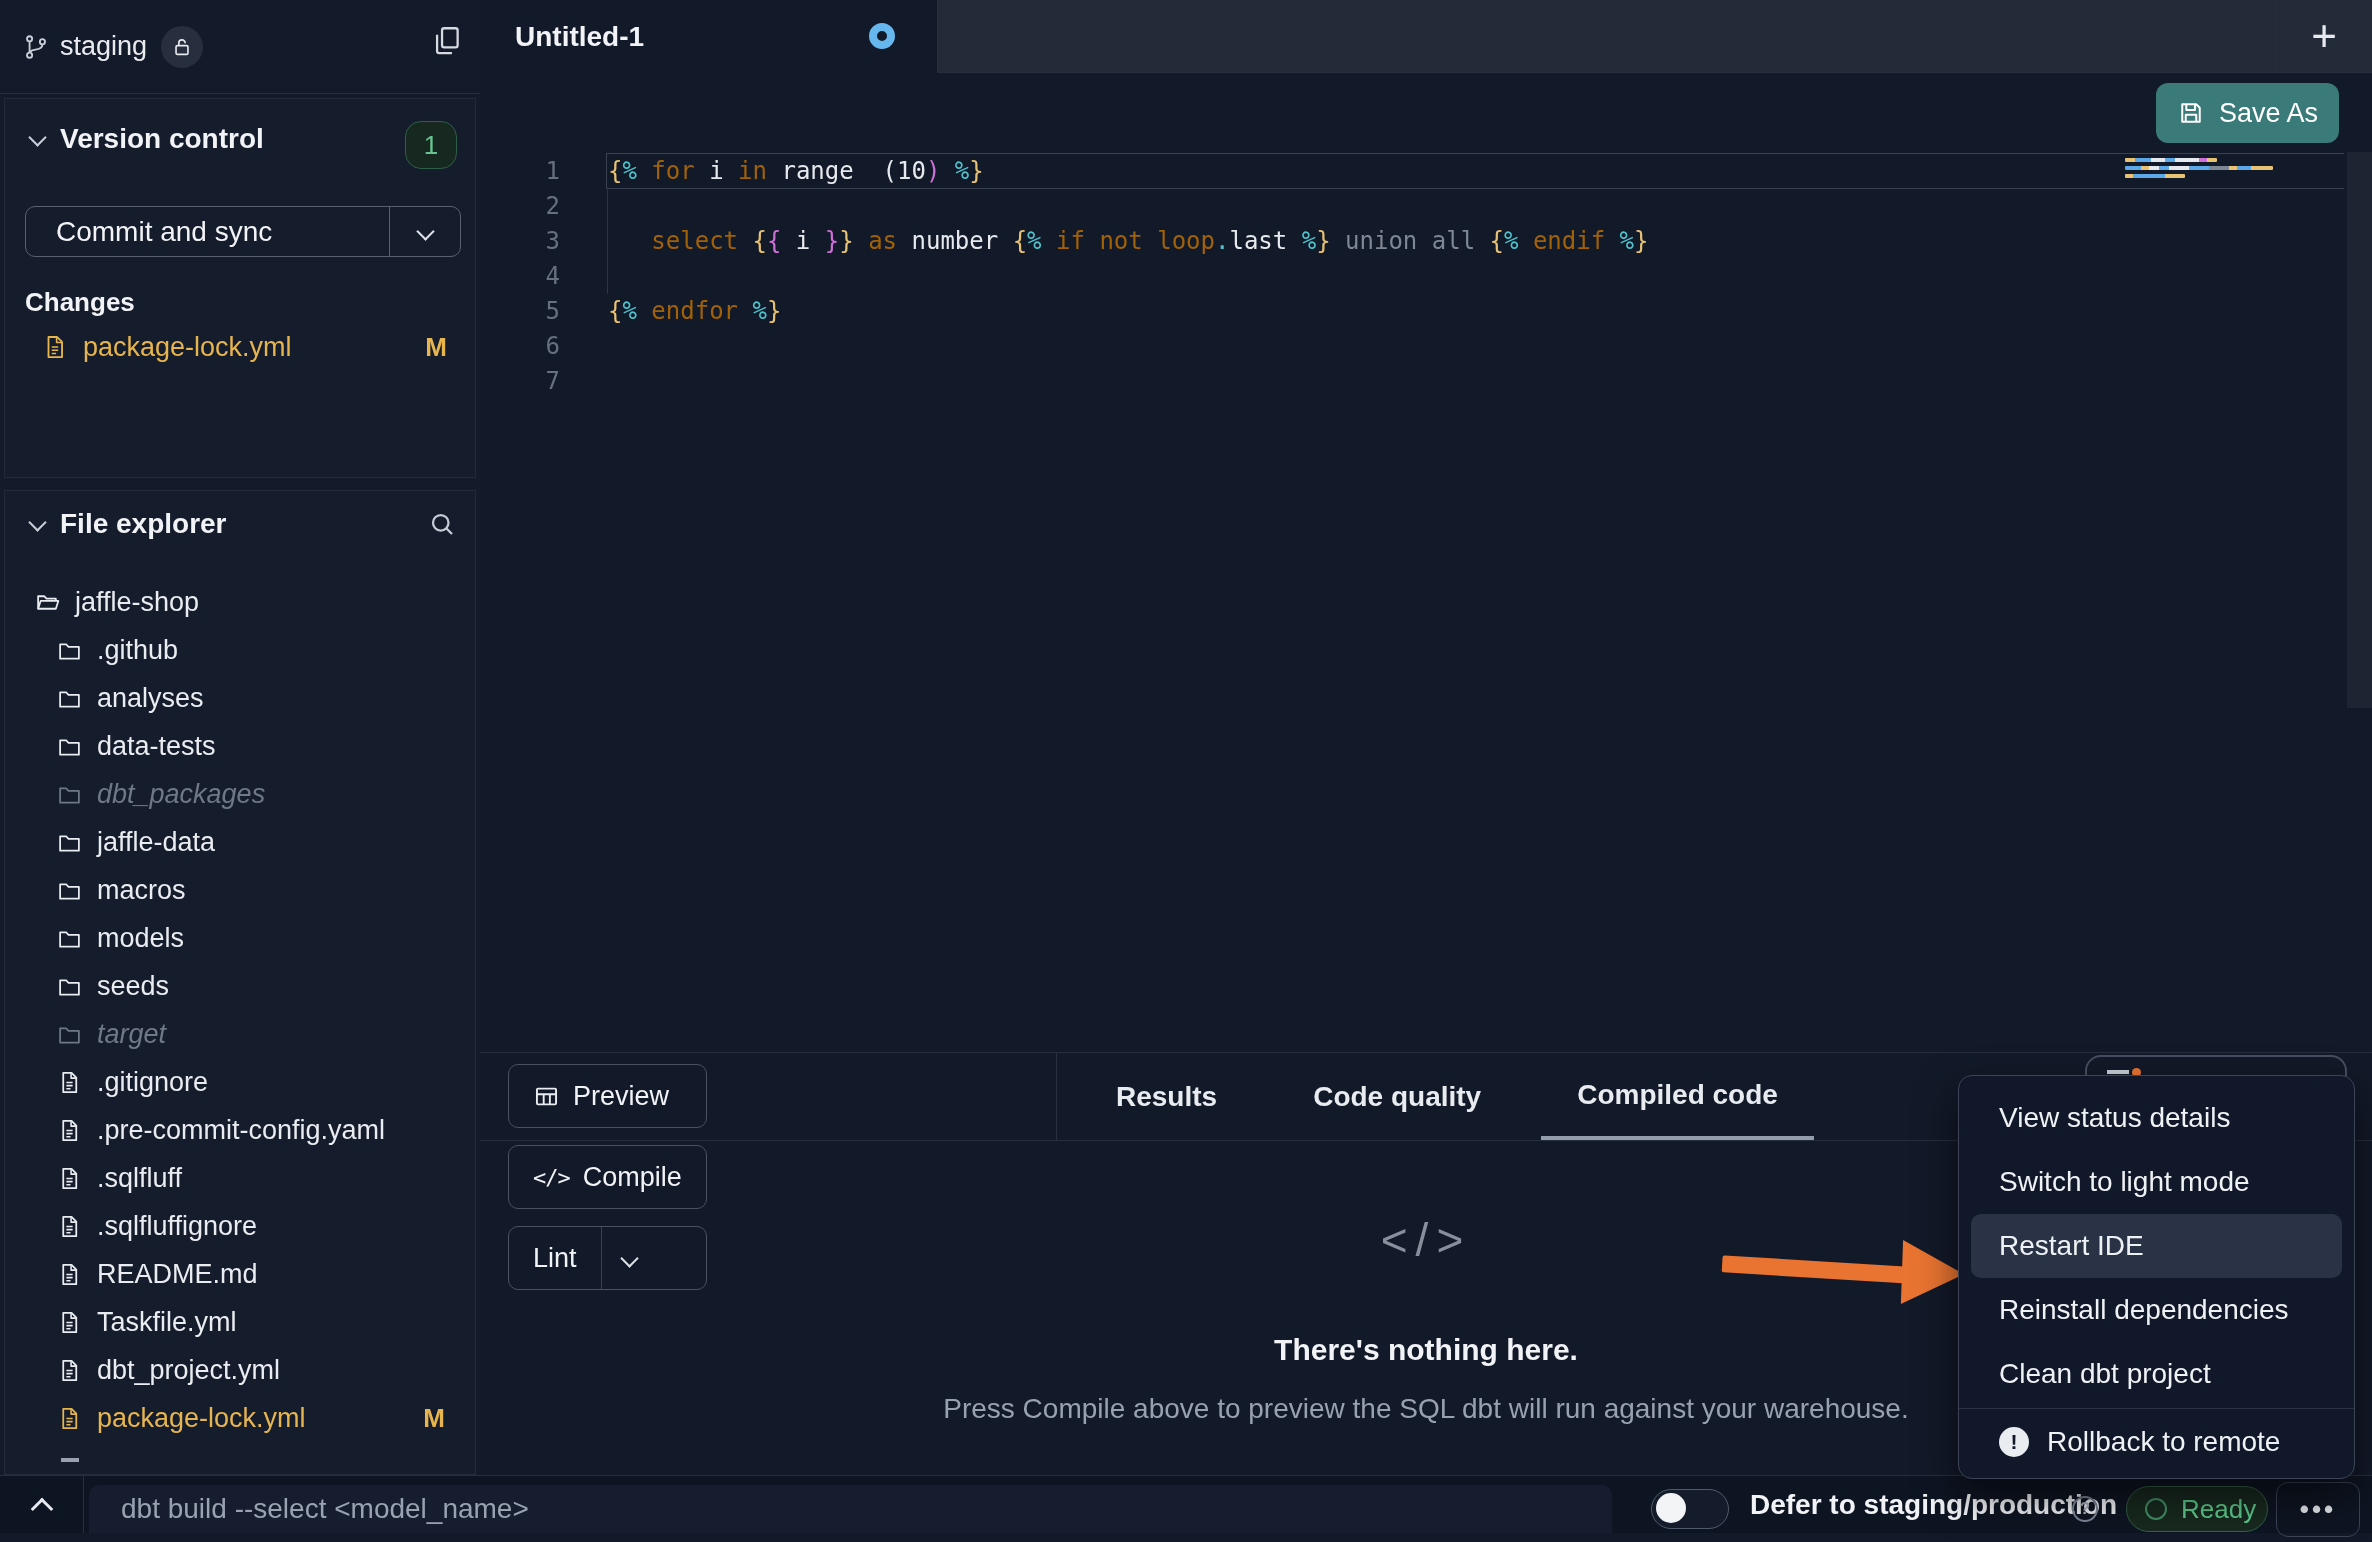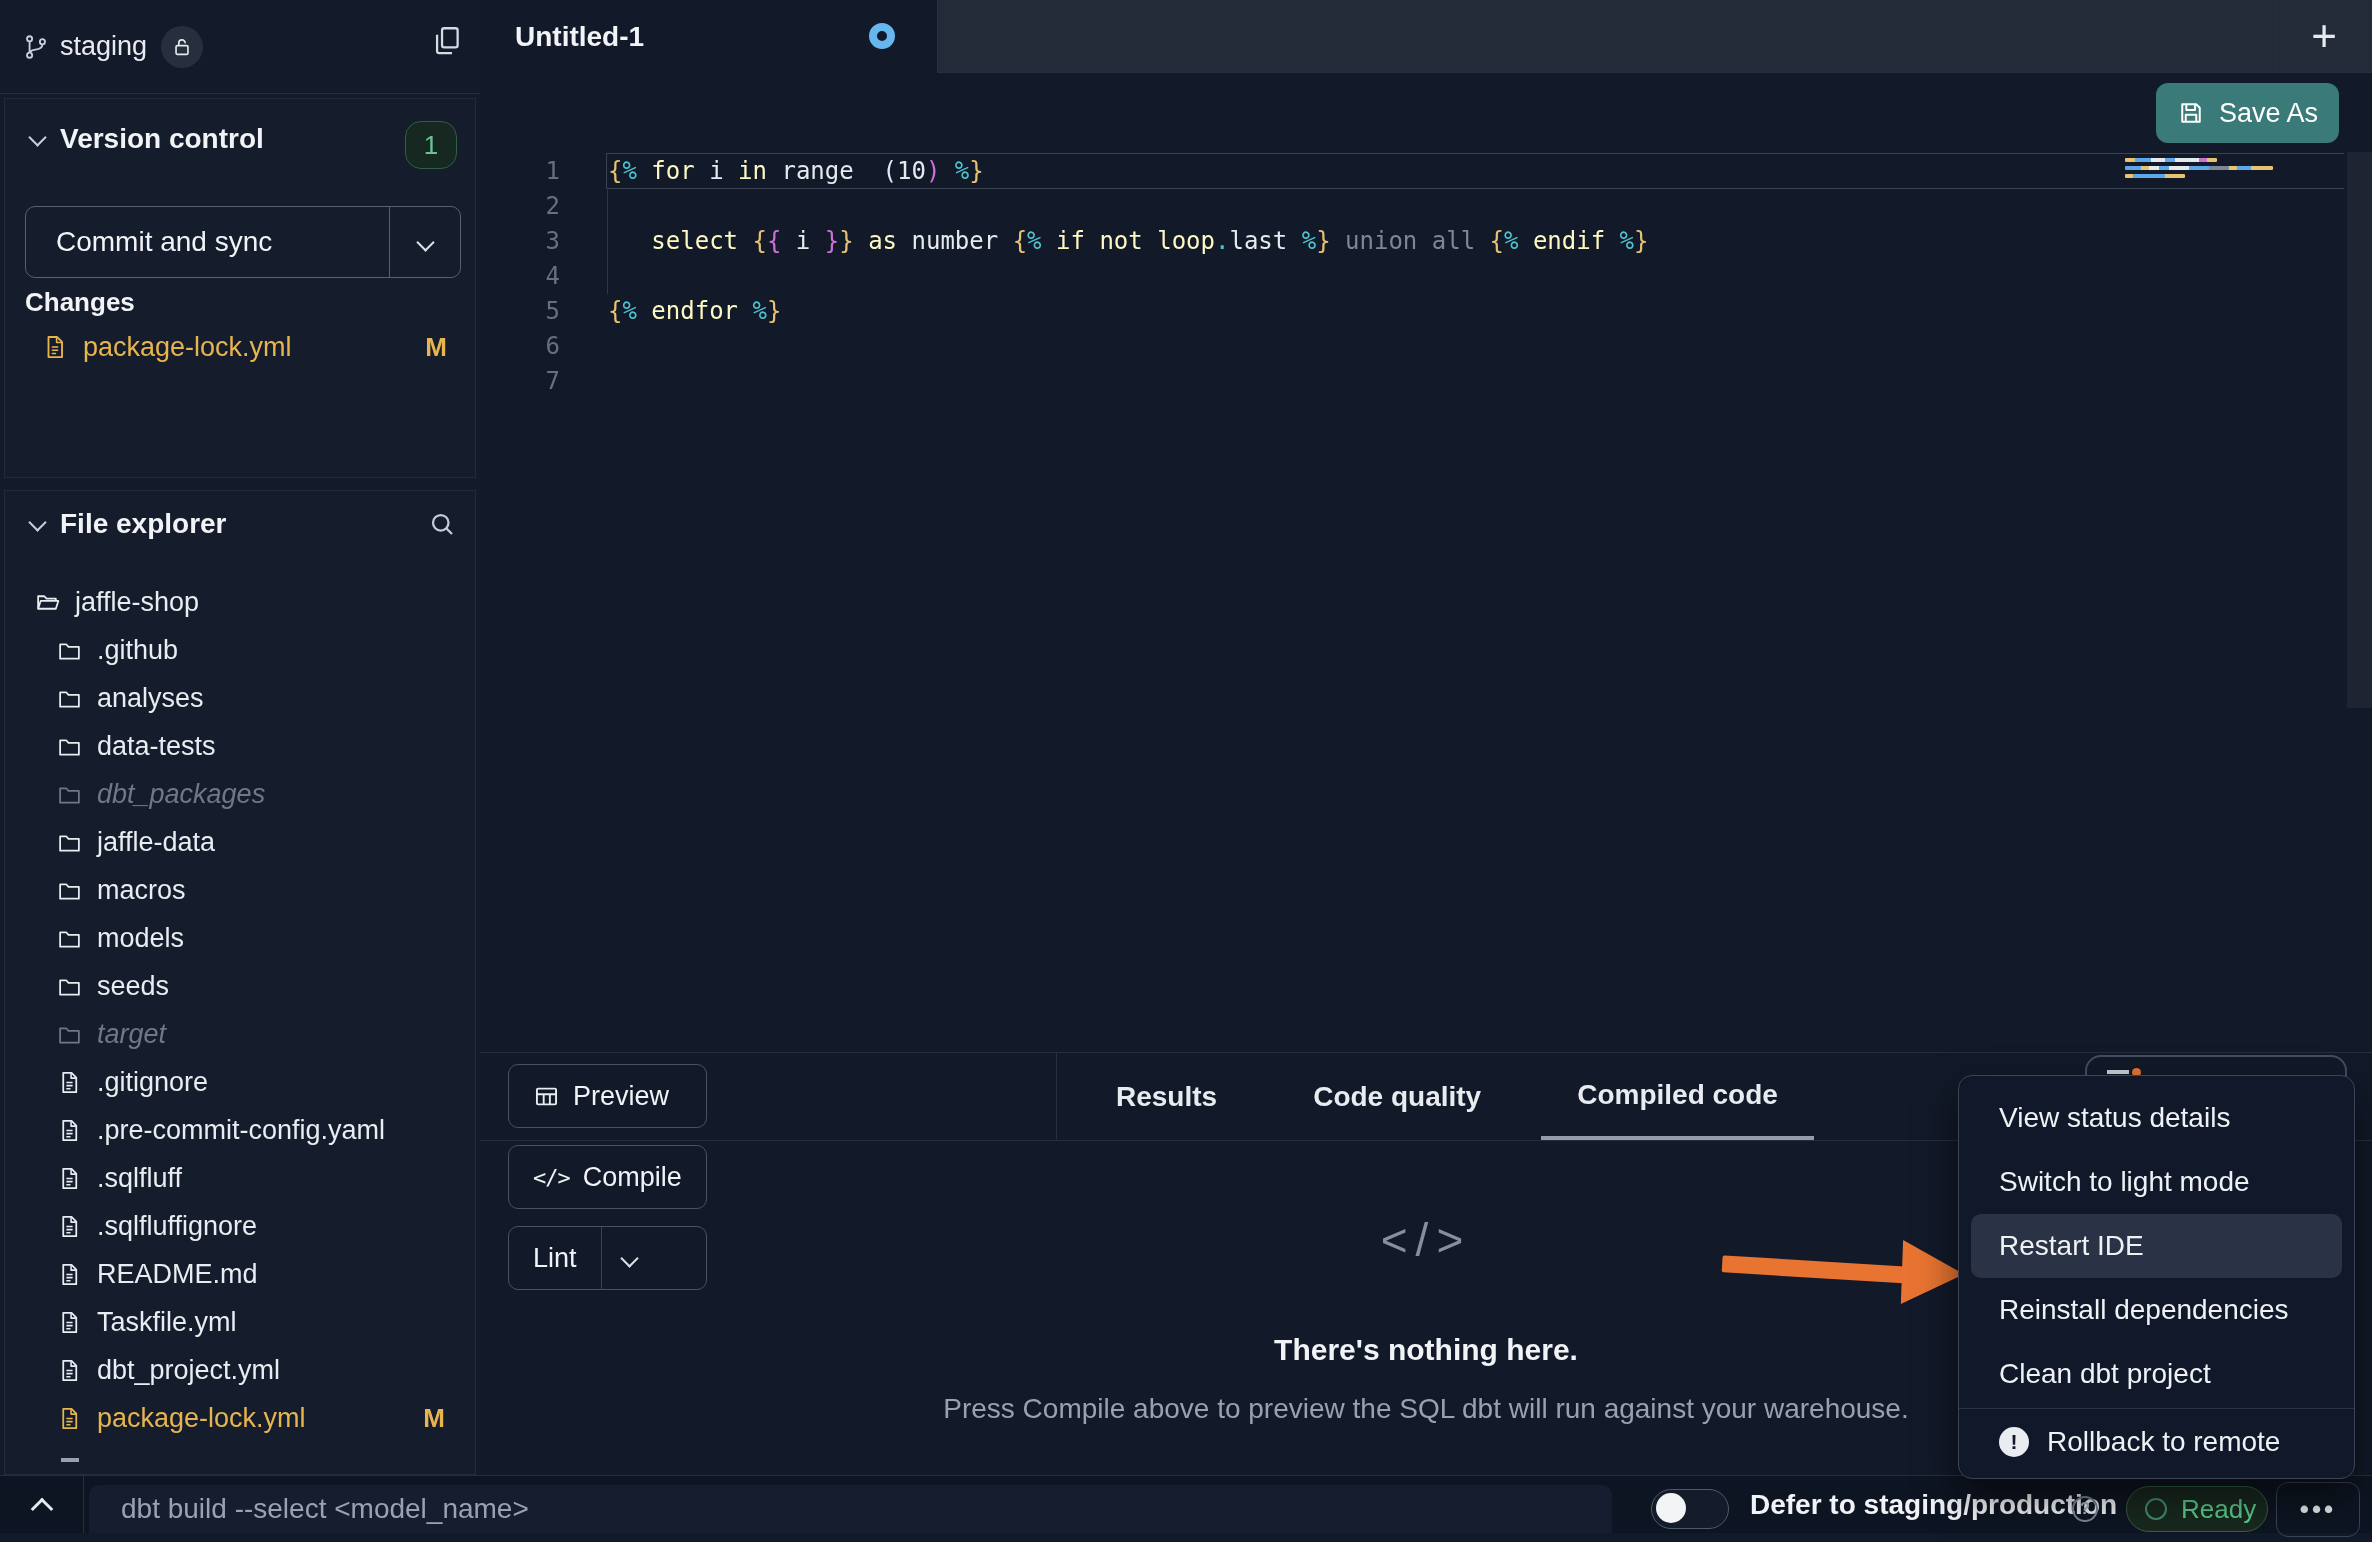--- a/index.html
+++ b/index.html
@@ -26,21 +26,21 @@
   .panel{position:absolute;left:4px;width:472px;background:#151C2C;border:1px solid #232B3B;box-sizing:border-box;}
   .panel.vc{top:98px;height:380px;}
   .panel.fe{top:490px;height:985px;}
 
   .vc-header{position:absolute;top:24px;left:26px;display:flex;align-items:center;gap:16px;}
   .section-title{font-size:28px;font-weight:700;}
   .section-chev{color:#C9CFD8;margin-top:-4px;}
   .vc-badge{position:absolute;top:22px;right:18px;width:50px;height:46px;border:1.5px solid #2E5F47;
             background:#16281F;color:#69C493;border-radius:16px;display:flex;align-items:center;
             justify-content:center;font-size:26px;}
-  .commit-btn{position:absolute;top:107px;left:20px;width:436px;height:72px;border:1px solid #59616F;
+  .commit-btn{position:absolute;top:107px;left:20px;width:436px;height:51px;border:1px solid #59616F;
               border-radius:10px;display:flex;box-sizing:border-box;}
   .commit-main{flex:1;display:flex;align-items:center;padding-left:30px;font-size:28px;font-weight:500;}
   .commit-chev{width:70px;border-left:1px solid #59616F;display:flex;align-items:center;
                justify-content:center;color:#DDE1E7;}
   .changes-label{position:absolute;top:188px;left:20px;font-size:26px;font-weight:700;}
   .changes-list{position:absolute;top:224px;left:0;right:0;}
   .change-row{height:48px;display:flex;align-items:center;padding-left:37px;color:#E7B54E;font-size:27px;}
   .change-row .ic{width:26px;height:26px;margin-right:15px;}
   .change-status{margin-left:auto;margin-right:28px;font-weight:700;font-size:26px;}
 
@@ -74,21 +74,21 @@
             font-size:27px;color:#FFFFFF;}
   .save-btn .ic{width:28px;height:28px;color:#FFFFFF;}
 
   .editor{position:absolute;left:0;right:0;top:152px;height:900px;background:#121928;}
   .gutter{position:absolute;left:0;top:2px;width:80px;text-align:right;
           font-family:"DejaVu Sans Mono",monospace;font-size:24px;color:#67707E;}
   .ln{height:35px;line-height:35px;}
   .codewrap{position:absolute;left:128px;top:2px;right:30px;}
   .code-line{height:35px;line-height:35px;font-family:"DejaVu Sans Mono",monospace;
              font-size:24px;white-space:pre;}
-  .tk-y{color:#E8C273;} .tk-t{color:#4FC4CF;} .tk-b{color:#fef9c3;margin-top:12px;}
+  .tk-y{color:#E8C273;} .tk-t{color:#4FC4CF;} .tk-b{color:#a16207;margin-top:12px;}
   .tk-m{color:#CE70D8;} .tk-g{color:#7E8795;} .tk-p{color:#E6E9ED;}
   .line1-box{position:absolute;left:126px;top:1px;width:1738px;height:36px;box-sizing:border-box;
              border-top:1px solid #3A4150;border-bottom:1px solid #3A4150;border-left:1px solid #3A4150;}
   .indent-guide{position:absolute;left:127px;top:38px;width:1px;height:104px;background:#2E3645;}
   .minimap{position:absolute;left:1645px;top:6px;width:150px;}
   .mm-row{height:4px;margin-bottom:4px;border-radius:1px;}
   .mm-1{width:92px;background:linear-gradient(90deg,#E8C273 0 10px,#5CA8E8 10px 26px,#E6E9ED 26px 40px,#5CA8E8 40px 50px,#E6E9ED 50px 74px,#CE70D8 74px 82px,#E8C273 82px 92px);}
   .mm-2{width:148px;background:linear-gradient(90deg,#5CA8E8 0 16px,#E8C273 16px 24px,#E6E9ED 24px 34px,#5CA8E8 34px 44px,#E6E9ED 44px 64px,#5CA8E8 64px 84px,#7E8795 84px 104px,#E8C273 104px 112px,#5CA8E8 112px 126px,#E8C273 126px 148px);}
   .mm-3{width:60px;background:linear-gradient(90deg,#E8C273 0 8px,#5CA8E8 8px 40px,#E8C273 40px 60px);}
   .editor-scrollbar{position:absolute;right:0;top:0;width:25px;height:556px;background:rgba(255,255,255,0.05);}

